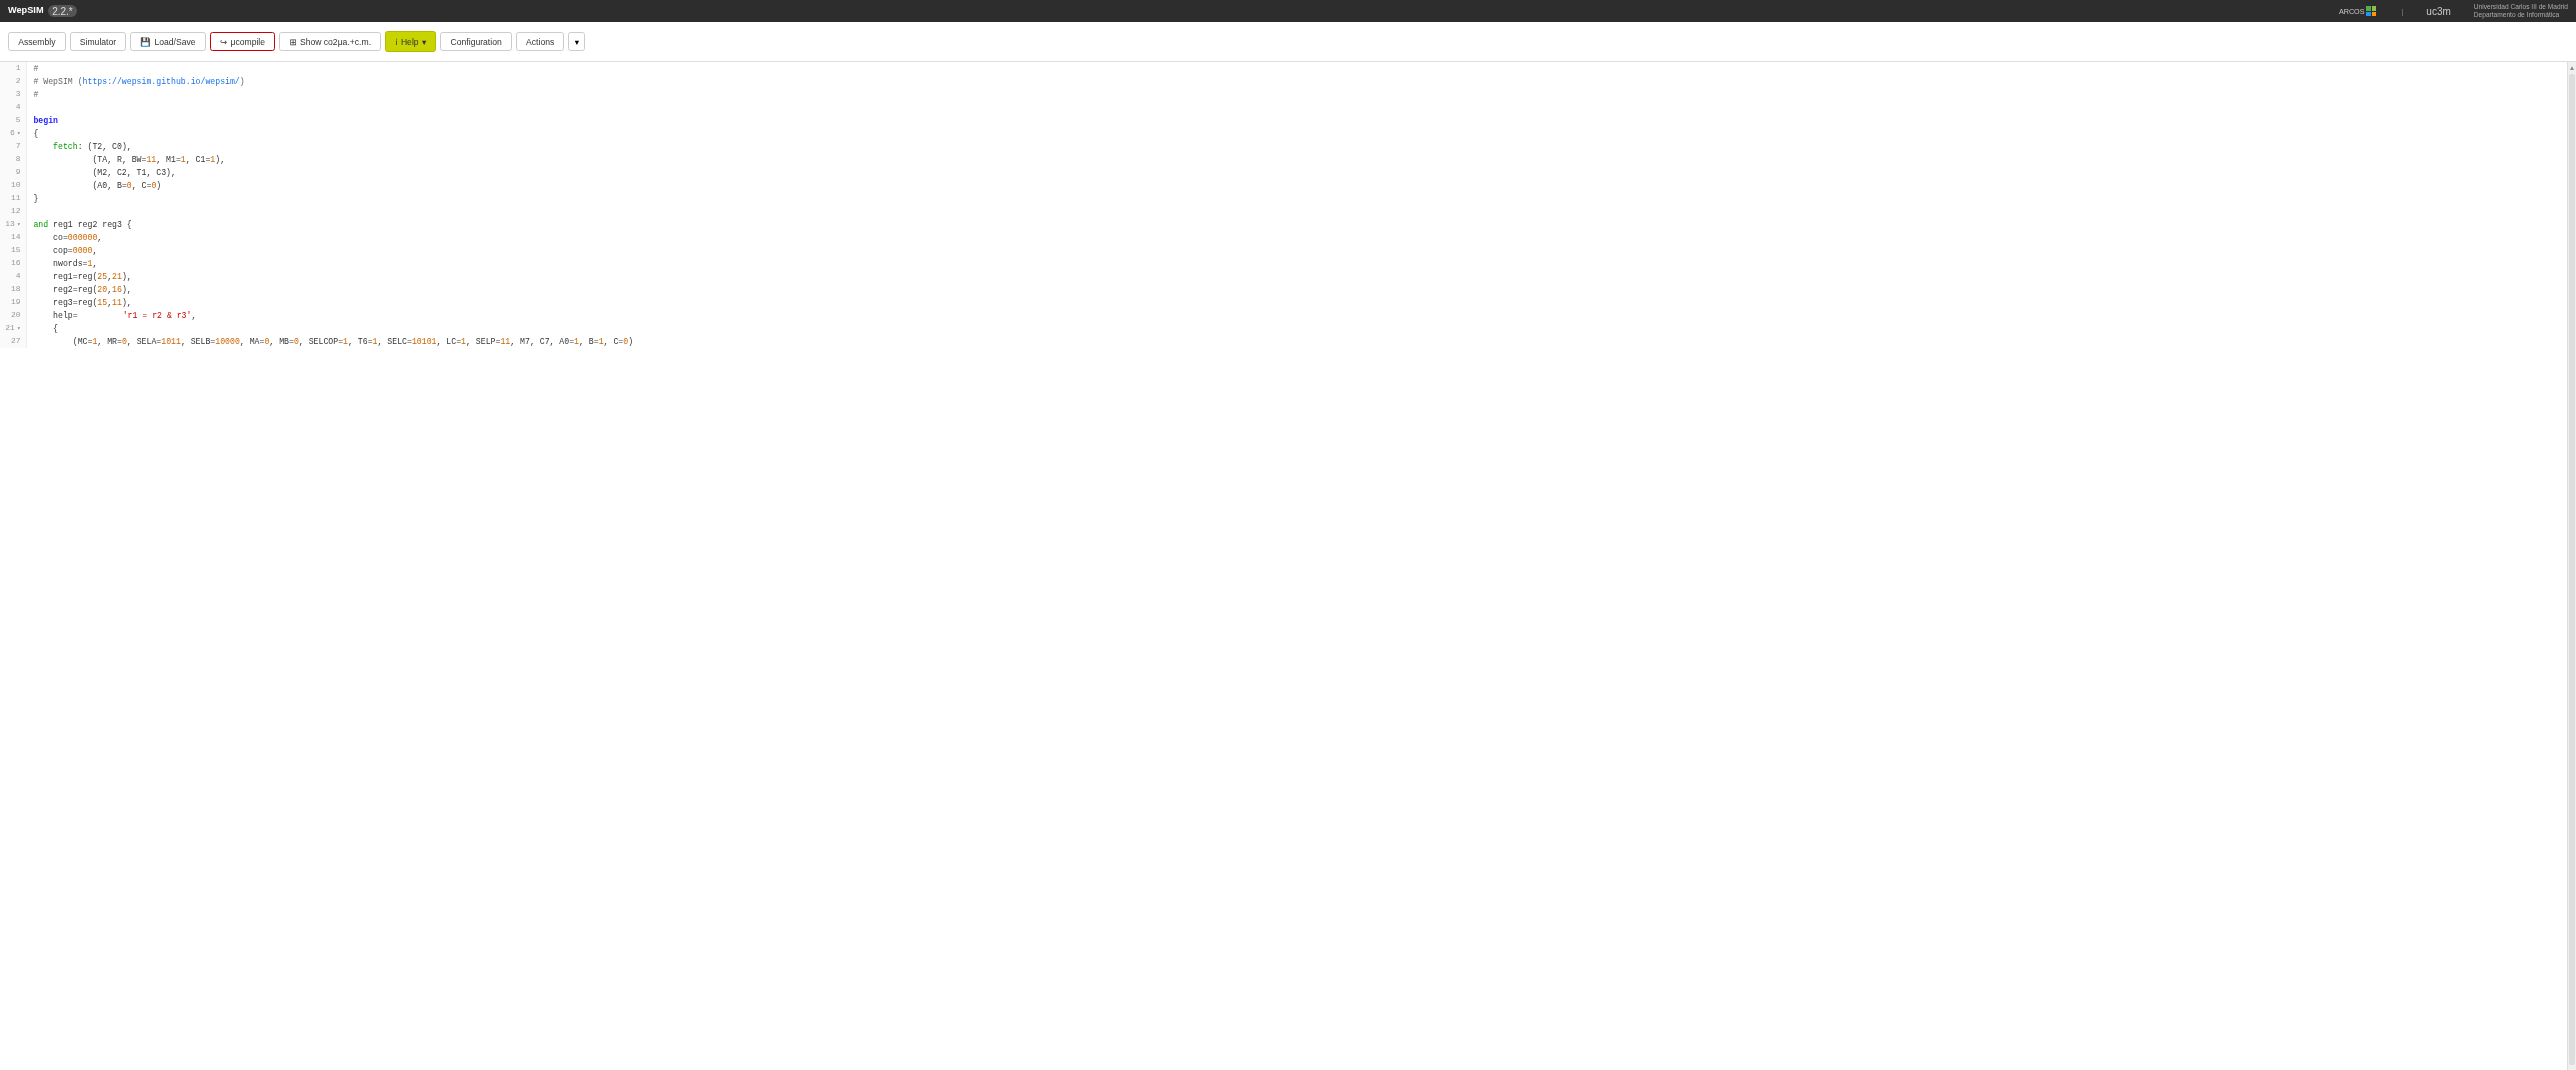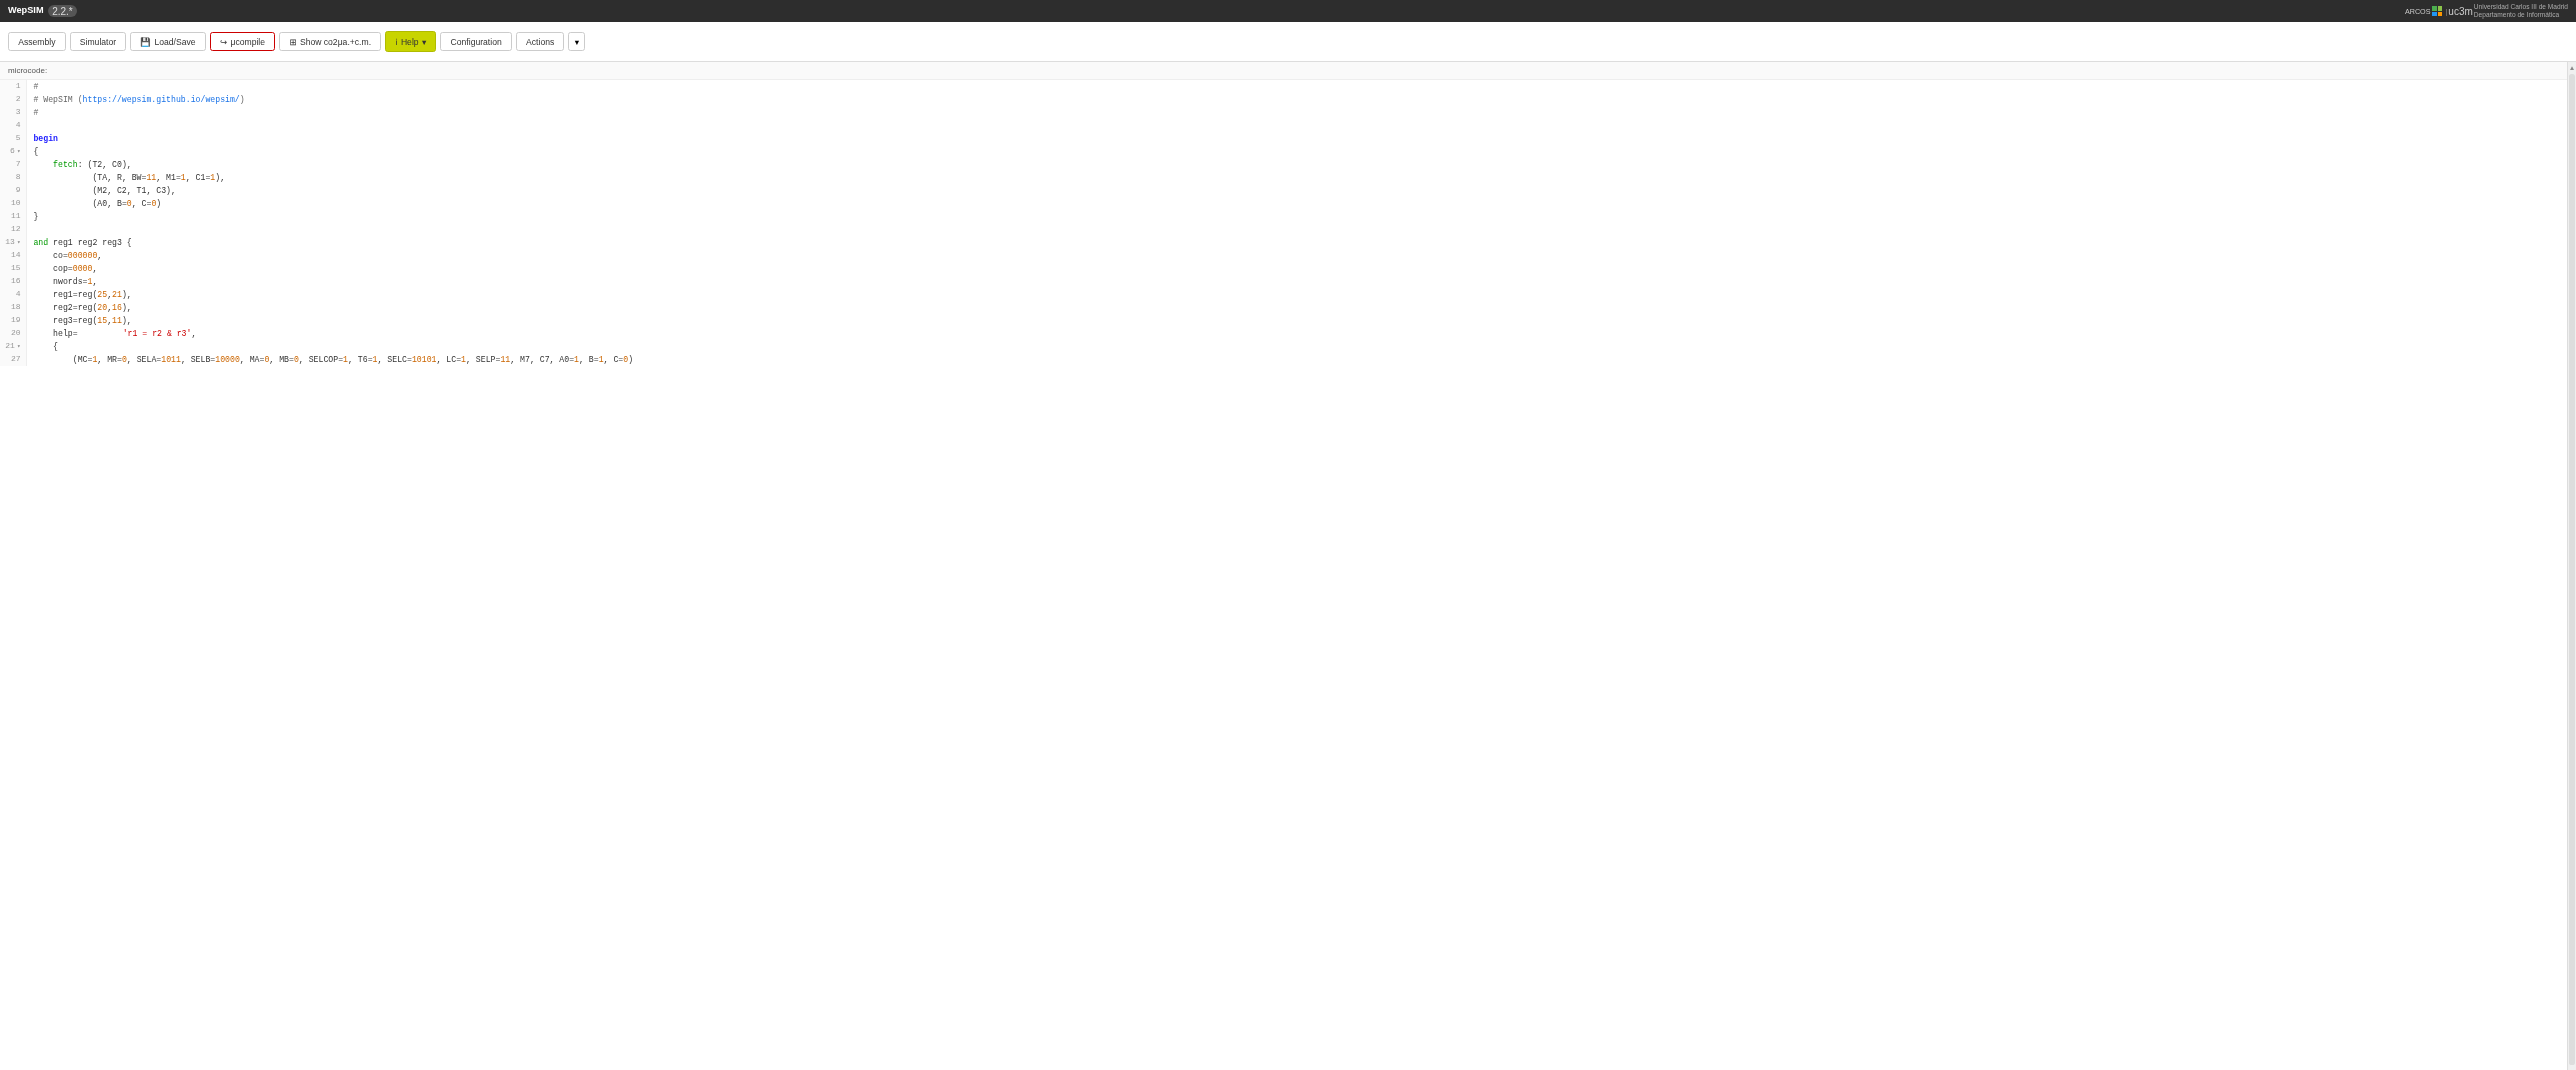--- a/index.html
+++ b/index.html
@@ -33,21 +33,21 @@
     #version-badge {
       background: #555;
       border-radius: 6.6px;
       padding: 0.7px 4.6px;
       font-size: 10px;
       color: #ddd;
     }
     #topbar-right {
       display: flex;
       align-items: center;
-      gap: 1px;
+      gap: 23px;
     }
     .arcos-logo {
       display: flex;
       align-items: center;
       gap: 2px;
     }
     .arcos-text {
       font-size: 7.2px;
       color: #ccc;
     }
@@ -254,21 +254,20 @@
   </button>
   <button class="toolbar-btn">Configuration</button>
   <button class="toolbar-btn">
     <span>Actions</span>
   </button>
   <button class="btn-dropdown">▾</button>
 </div>
 
 <div id="main">
   <div id="editor">
-    <div id="microcode-label">microcode:</div>
     <div id="code-area">
       <div id="line-numbers">
 
       <div class="line-num">
             <span>1</span>
           </div>
           <div class="line-num">
             <span>2</span>
           </div>
           <div class="line-num">

